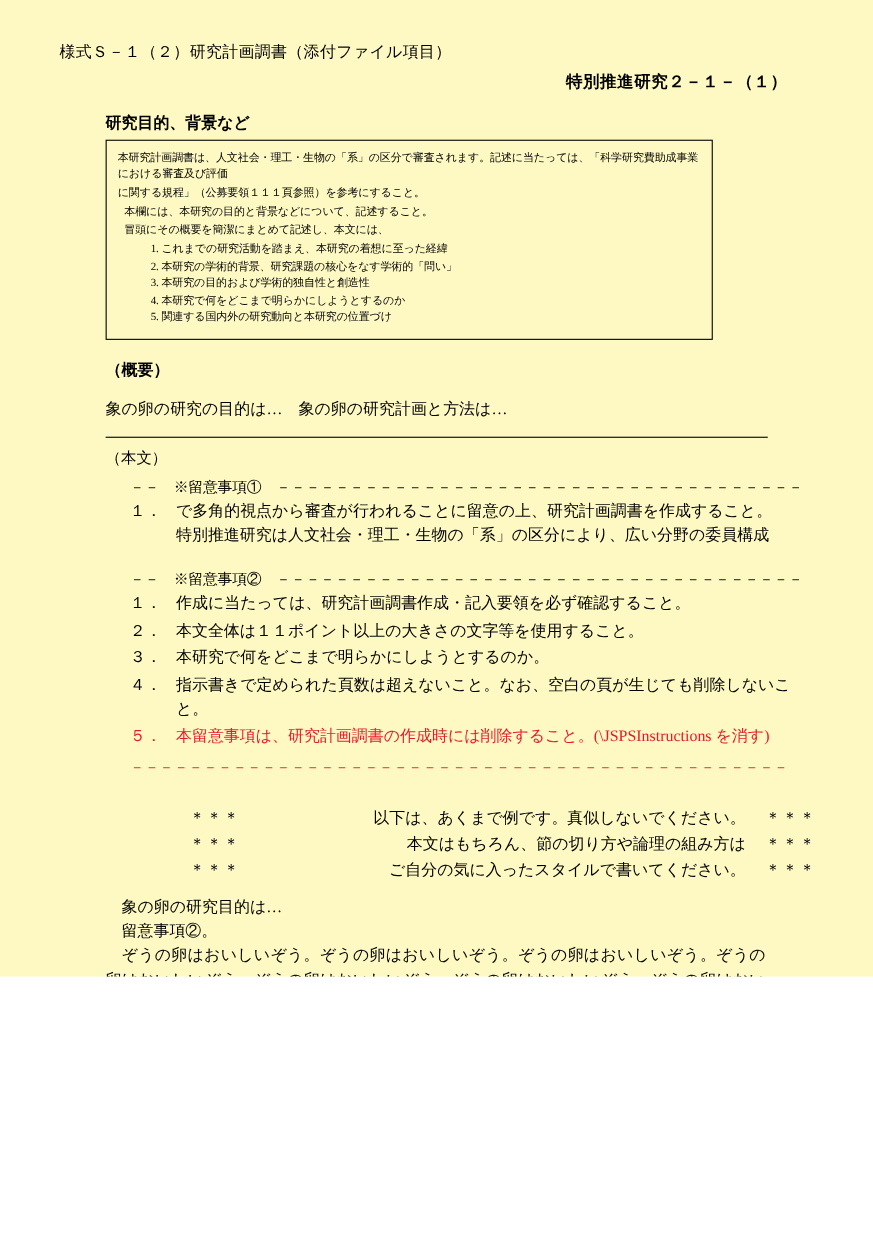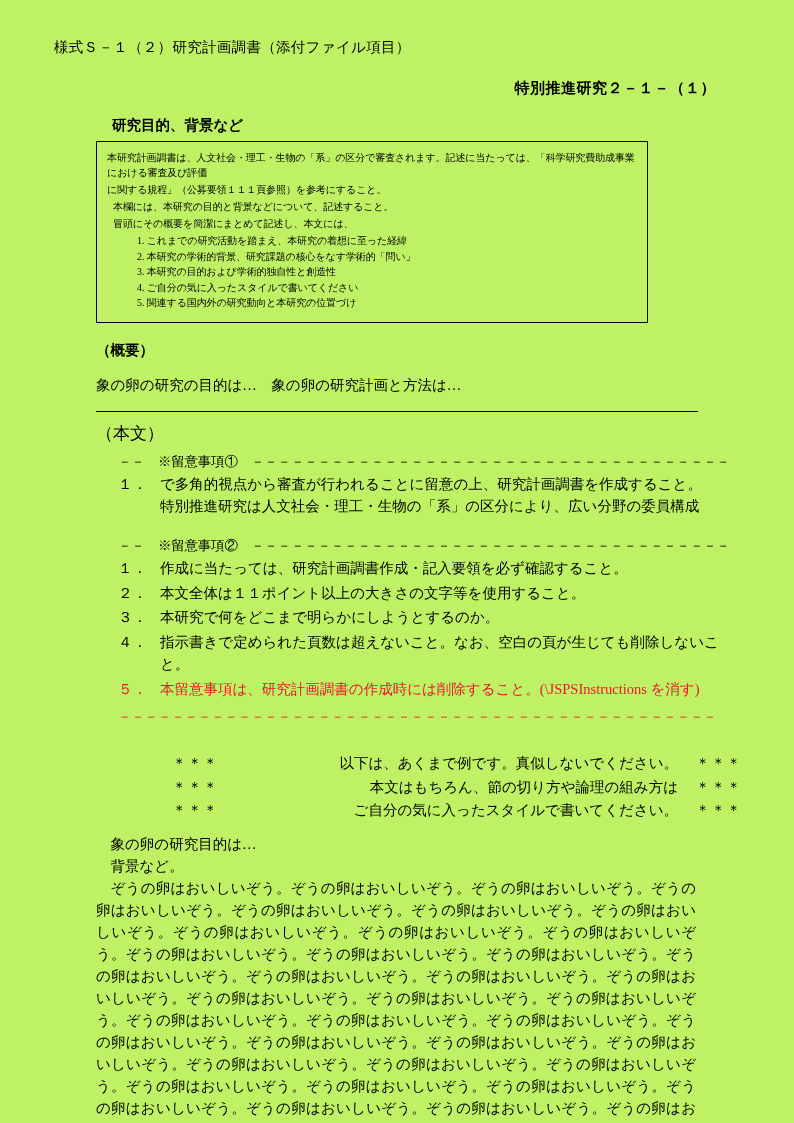--- a/index.html
+++ b/index.html
@@ -7,46 +7,46 @@
     padding: 0;
     background: #ffffff;
   }
   body {
     font-family: "Liberation Serif", "DejaVu Serif", serif;
     color: #000000;
   }
   .page {
     position: relative;
     width: 794px;
-    height: 1123px;
+    height: 888px;
     margin: 0 auto;
-    background: #bef264;
+    background: #fef9c3;
     overflow: hidden;
     box-sizing: border-box;
     padding: 38px 52px 0 52px;
   }
   .header-row {
     font-size: 14.5px;
     letter-spacing: 0.3px;
     padding-left: 2px;
   }
   .header-right {
     text-align: right;
     font-size: 15px;
     font-weight: bold;
-    margin-top: 22px;
+    margin-top: 8px;
     padding-right: 26px;
     letter-spacing: 0.5px;
   }
   .section-title {
     font-family: "Liberation Sans", "DejaVu Sans", sans-serif;
     font-weight: bold;
     font-size: 14.5px;
     margin-top: 18px;
-    margin-left: 60px;
+    margin-left: 44px;
   }
   .instruction-box {
     border: 1.6px solid #000;
     margin-top: 6px;
     margin-left: 44px;
     margin-right: 94px;
     padding: 8px 10px 10px 10px;
     font-size: 10px;
     line-height: 1.5;
     letter-spacing: -0.1px;
@@ -83,21 +83,21 @@
     font-size: 14.5px;
   }
   .hr-thick {
     border: none;
     border-top: 1.8px solid #000;
     margin: 16px 44px 0 44px;
   }
   .honbun-label {
     margin-top: 10px;
     margin-left: 44px;
-    font-size: 17px;
+    font-size: 14px;
   }
   .dash-line {
     margin-left: 66px;
     margin-top: 8px;
     font-size: 13.5px;
     white-space: nowrap;
     letter-spacing: -0.2px;
   }
   .note-block {
     margin-left: 66px;
@@ -176,21 +176,21 @@
 
   <div class="instruction-box">
     <p>本研究計画調書は、人文社会・理工・生物の「系」の区分で審査されます。記述に当たっては、「科学研究費助成事業における審査及び評価</p>
     <p>に関する規程」（公募要領１１１頁参照）を参考にすること。</p>
     <p class="indent1">本欄には、本研究の目的と背景などについて、記述すること。</p>
     <p class="indent1">冒頭にその概要を簡潔にまとめて記述し、本文には、</p>
     <ol>
       <li>これまでの研究活動を踏まえ、本研究の着想に至った経緯</li>
       <li>本研究の学術的背景、研究課題の核心をなす学術的「問い」</li>
       <li>本研究の目的および学術的独自性と創造性</li>
-      <li>ご自分の気に入ったスタイルで書いてください</li>
+      <li>本研究で何をどこまで明らかにしようとするのか</li>
       <li>関連する国内外の研究動向と本研究の位置づけ</li>
     </ol>
   </div>
 
   <div class="gaiyou-label">（概要）</div>
   <div class="gaiyou-text">象の卵の研究の目的は…　象の卵の研究計画と方法は…</div>
 
   <hr class="hr-thick">
 
   <div class="honbun-label">（本文）</div>
@@ -249,17 +249,17 @@
     </div>
     <div class="ex-row">
       <div class="ex-left star">＊＊＊</div>
       <div class="ex-mid">ご自分の気に入ったスタイルで書いてください。</div>
       <div class="ex-right star">＊＊＊</div>
     </div>
   </div>
 
   <div class="body-text">
     <p class="body-indent">象の卵の研究目的は…</p>
-    <p class="body-indent">背景など。</p>
+    <p class="body-indent">留意事項②。</p>
     <p class="body-indent">ぞうの卵はおいしいぞう。ぞうの卵はおいしいぞう。ぞうの卵はおいしいぞう。ぞうの卵はおいしいぞう。ぞうの卵はおいしいぞう。ぞうの卵はおいしいぞう。ぞうの卵はおいしいぞう。ぞうの卵はおいしいぞう。ぞうの卵はおいしいぞう。ぞうの卵はおいしいぞう。ぞうの卵はおいしいぞう。ぞうの卵はおいしいぞう。ぞうの卵はおいしいぞう。ぞうの卵はおいしいぞう。ぞうの卵はおいしいぞう。ぞうの卵はおいしいぞう。ぞうの卵はおいしいぞう。ぞうの卵はおいしいぞう。ぞうの卵はおいしいぞう。ぞうの卵はおいしいぞう。ぞうの卵はおいしいぞう。ぞうの卵はおいしいぞう。ぞうの卵はおいしいぞう。ぞうの卵はおいしいぞう。ぞうの卵はおいしいぞう。ぞうの卵はおいしいぞう。ぞうの卵はおいしいぞう。ぞうの卵はおいしいぞう。ぞうの卵はおいしいぞう。ぞうの卵はおいしいぞう。ぞうの卵はおいしいぞう。ぞうの卵はおいしいぞう。ぞうの卵はおいしいぞう。ぞうの卵はおいしいぞう。ぞうの卵はおいしいぞう。ぞうの卵はおいしいぞう。ぞうの卵はおいしいぞう。ぞうの卵はおいしいぞう。ぞうの卵はおいしいぞう。ぞうの卵はおいしいぞう。ぞうの卵はおいしいぞう。ぞうの卵はおいしいぞう。ぞうの卵はおいしいぞう。ぞうの卵はおいしいぞう。ぞうの卵はおいしいぞう。ぞうの卵はおいしいぞう。ぞうの卵はおいしいぞう。ぞうの卵はおいしいぞう。ぞうの卵はおいしいぞう。ぞうの卵はおいしいぞう。ぞうの卵はおいしいぞう。ぞうの卵はおいしいぞう。ぞうの卵はおいしいぞう。ぞうの卵はおいしいぞう。ぞうの卵はおいしいぞう。ぞうの卵はおいしいぞう。ぞうの卵はおいしいぞう。ぞうの卵はおいしいぞう。ぞうの卵はおい</p>
   </div>
 
 </div>
 
 </body></html>

